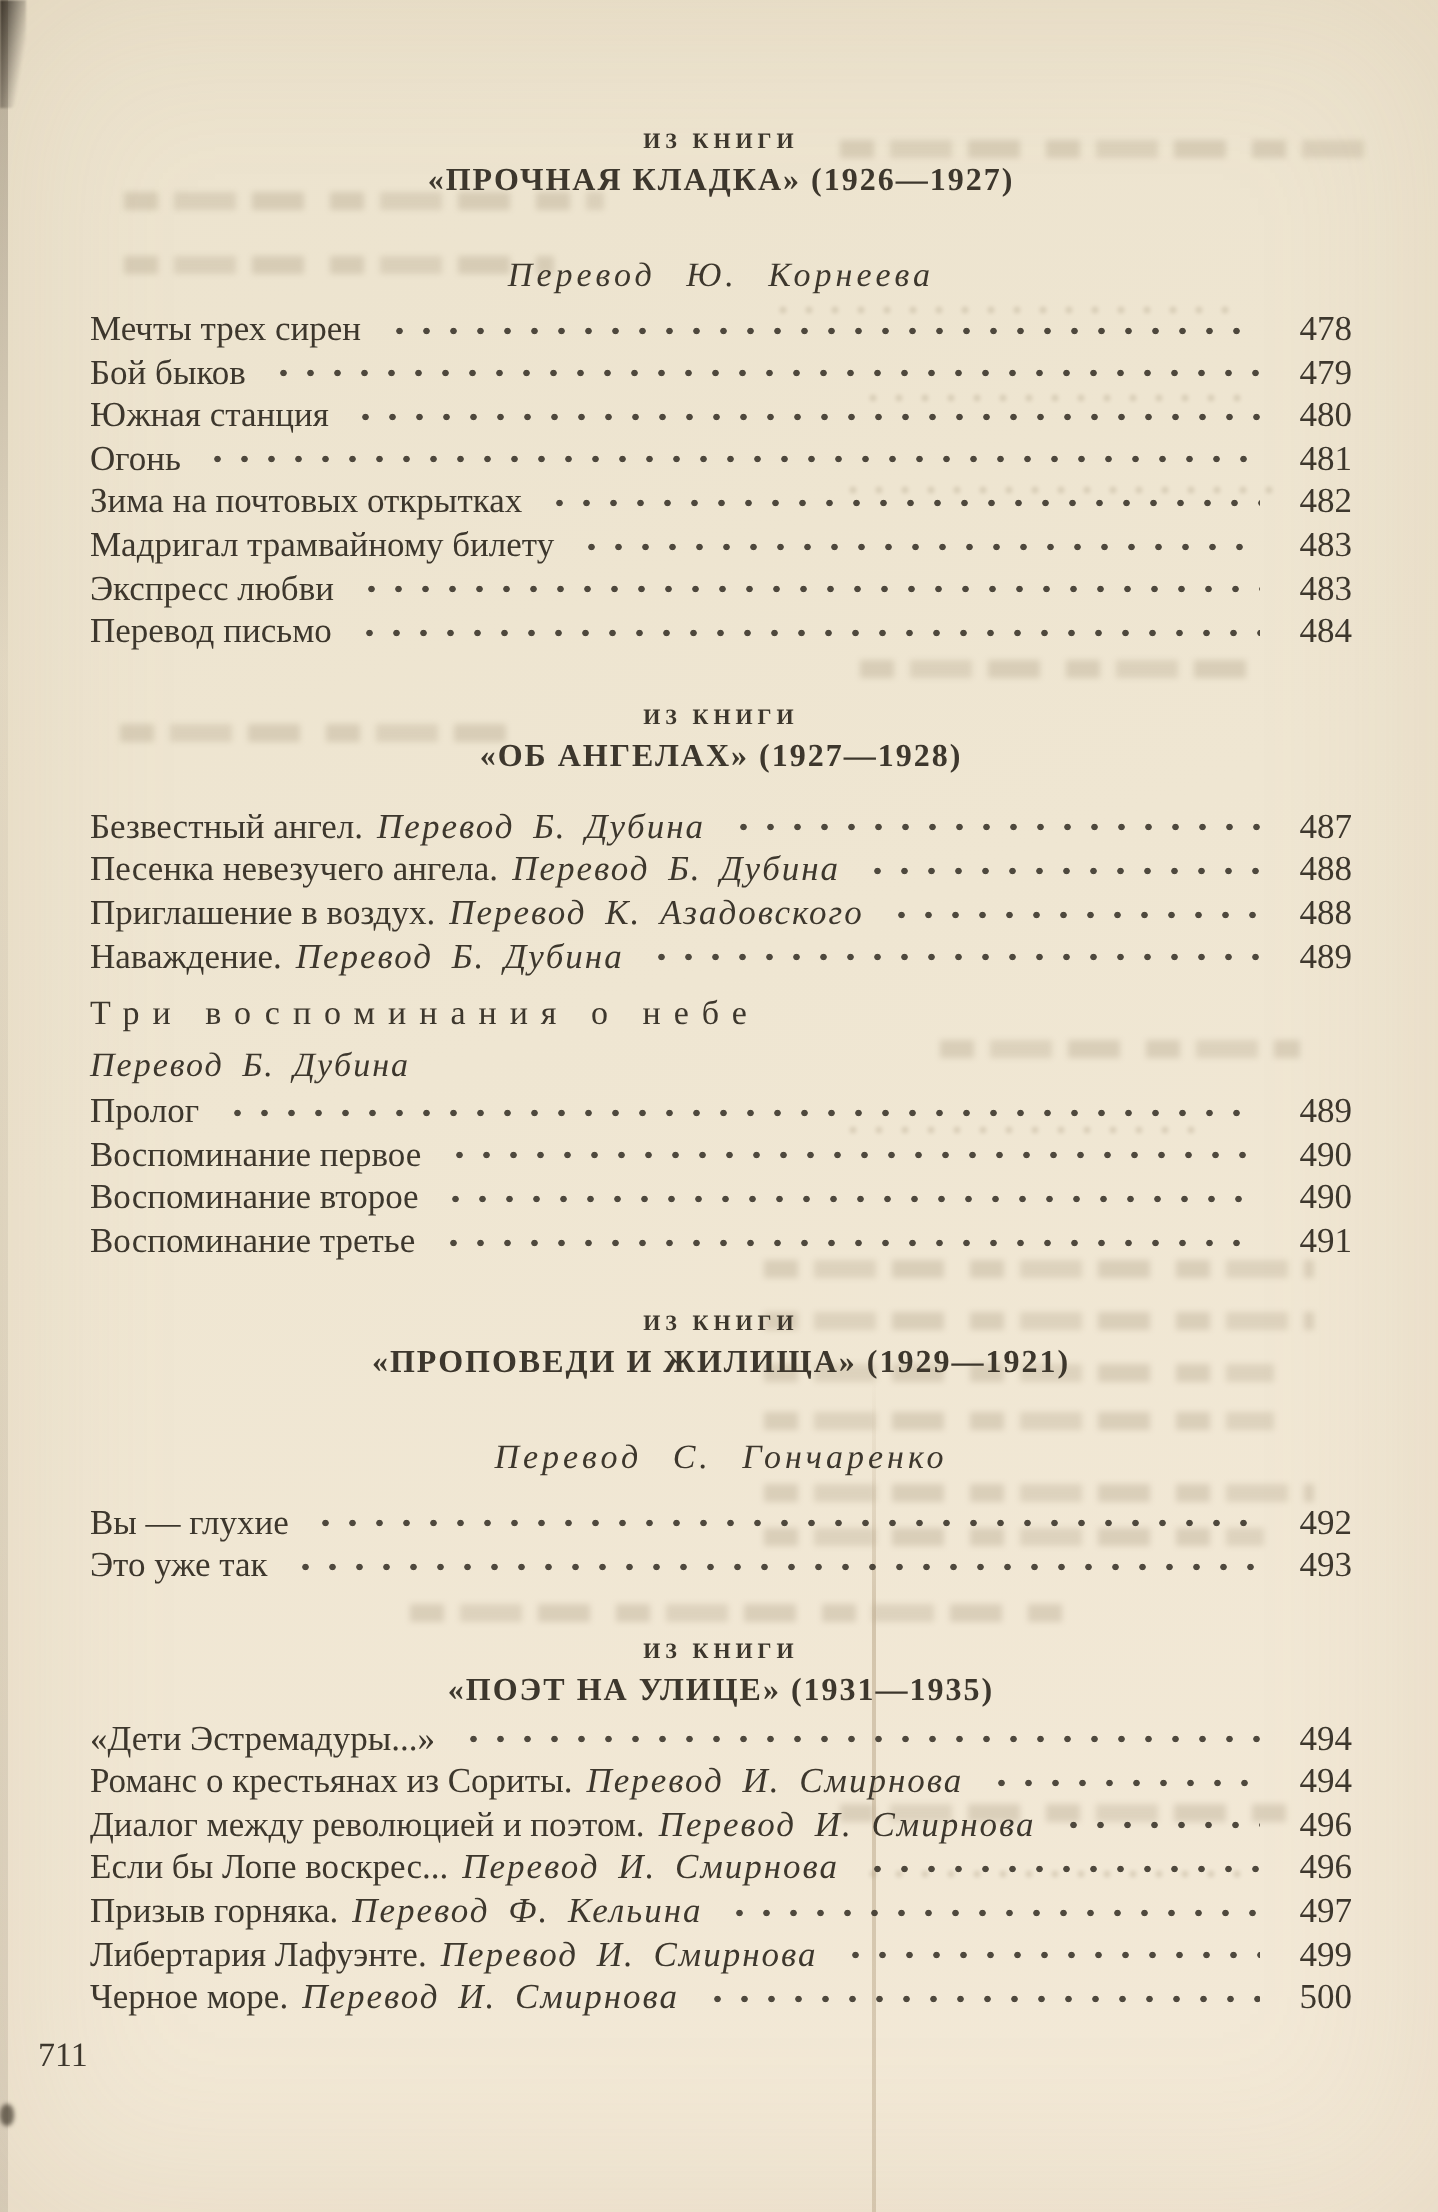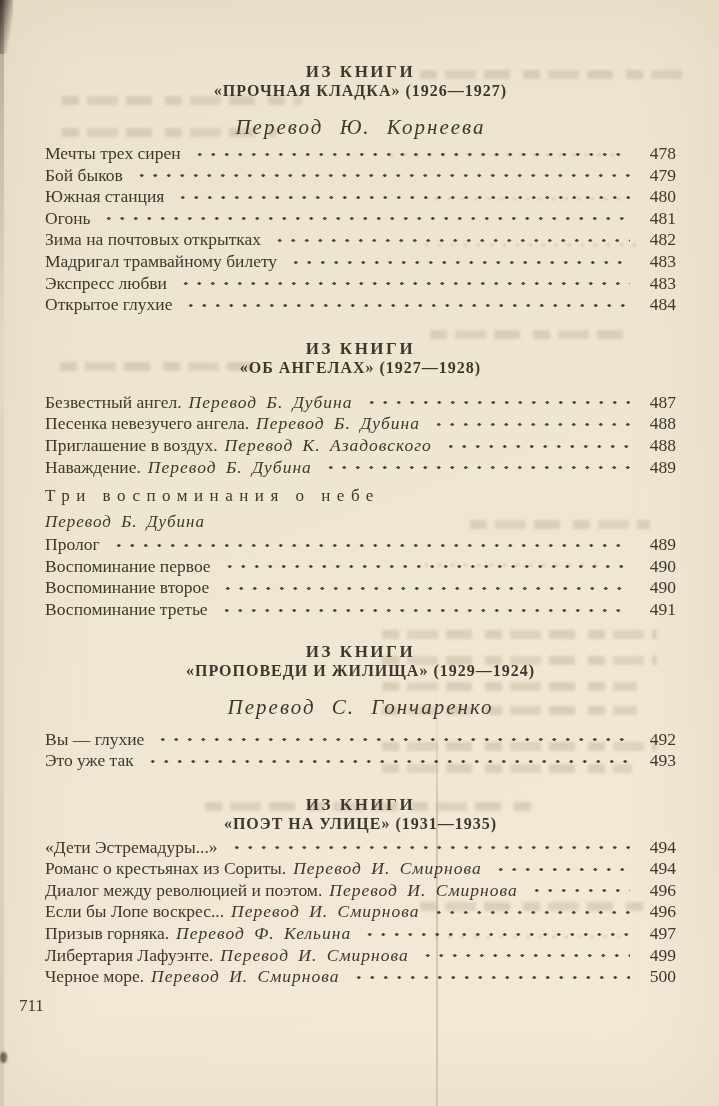--- a/index.html
+++ b/index.html
@@ -25,23 +25,23 @@
     background:repeating-linear-gradient(90deg,
       rgba(150,134,106,.6) 0 17px, rgba(150,134,106,0) 17px 25px,
       rgba(150,134,106,.5) 25px 56px, rgba(150,134,106,0) 56px 64px,
       rgba(150,134,106,.6) 64px 90px, rgba(150,134,106,0) 90px 103px)}
   .ghost-dots{position:absolute;height:6px;filter:blur(1px);opacity:.45;pointer-events:none;
     background:radial-gradient(circle,rgba(152,136,108,.75) 1.3px,transparent 1.7px);
     background-size:13px 6px;background-repeat:repeat-x}
   
   .page-content{position:absolute;left:45px;top:0;width:631px;z-index:2}
   .sec-heading{text-align:center;font-weight:bold;line-height:19px}
-  .h-kicker{font-size:17px;letter-spacing:2.5px}
+  .h-kicker{font-size:11px;letter-spacing:2.5px}
   .h-title{font-size:16px;letter-spacing:1px}
-  .sec-translator{margin-top:17px;text-align:center;font-style:italic;font-size:21px;
+  .sec-translator{margin-top:28px;text-align:center;font-style:italic;font-size:17px;
     letter-spacing:2px;word-spacing:9px;line-height:20px}
   .toc-list{margin-top:7px}
   .toc-row{display:flex;align-items:baseline;line-height:21.6px;font-size:17.5px;white-space:nowrap}
   .toc-row .t{flex:none}
   .toc-row .tr{flex:none;font-style:italic;margin-left:7px;letter-spacing:1px;word-spacing:4px}
   .toc-row .dots{flex:1 1 auto;height:21px;margin:0 6px 0 9px;align-self:flex-end;
     background-image:radial-gradient(circle,rgba(61,55,45,.9) 1.45px,transparent 1.8px);
     background-size:13.5px 21px;background-repeat:repeat-x;background-position:3px 60%}
   .toc-row .p{flex:none;min-width:40px;text-align:right}
   .sec1 .toc-list{margin-top:6px}
@@ -127,21 +127,21 @@
             <span class="t">Мадригал трамвайному билету</span>
             <span class="dots"></span>
             <span class="p">483</span>
           </div>
           <div class="toc-row">
             <span class="t">Экспресс любви</span>
             <span class="dots"></span>
             <span class="p">483</span>
           </div>
           <div class="toc-row">
-            <span class="t">Открытое глухие</span>
+            <span class="t">Перевод письмо</span>
             <span class="dots"></span>
             <span class="p">484</span>
           </div>
         </div>
       </section>
       <section class="toc-section sec2">
         <div class="sec-heading">
           <div class="h-kicker">ИЗ КНИГИ</div>
           <div class="h-title">«ОБ АНГЕЛАХ» (1927—1928)</div>
         </div>
@@ -192,21 +192,21 @@
           <div class="toc-row">
             <span class="t">Воспоминание третье</span>
             <span class="dots"></span>
             <span class="p">491</span>
           </div>
         </div>
       </section>
       <section class="toc-section sec3">
         <div class="sec-heading">
           <div class="h-kicker">ИЗ КНИГИ</div>
-          <div class="h-title">«ПРОПОВЕДИ И ЖИЛИЩА» (1929—1924)</div>
+          <div class="h-title">«ПРОПОВЕДИ И ЖИЛИЩА» (1929—1921)</div>
         </div>
         <div class="sec-translator">Перевод С. Гончаренко</div>
         <div class="toc-list">
           <div class="toc-row">
             <span class="t">Вы — глухие</span>
             <span class="dots"></span>
             <span class="p">492</span>
           </div>
           <div class="toc-row">
             <span class="t">Это уже так</span>

